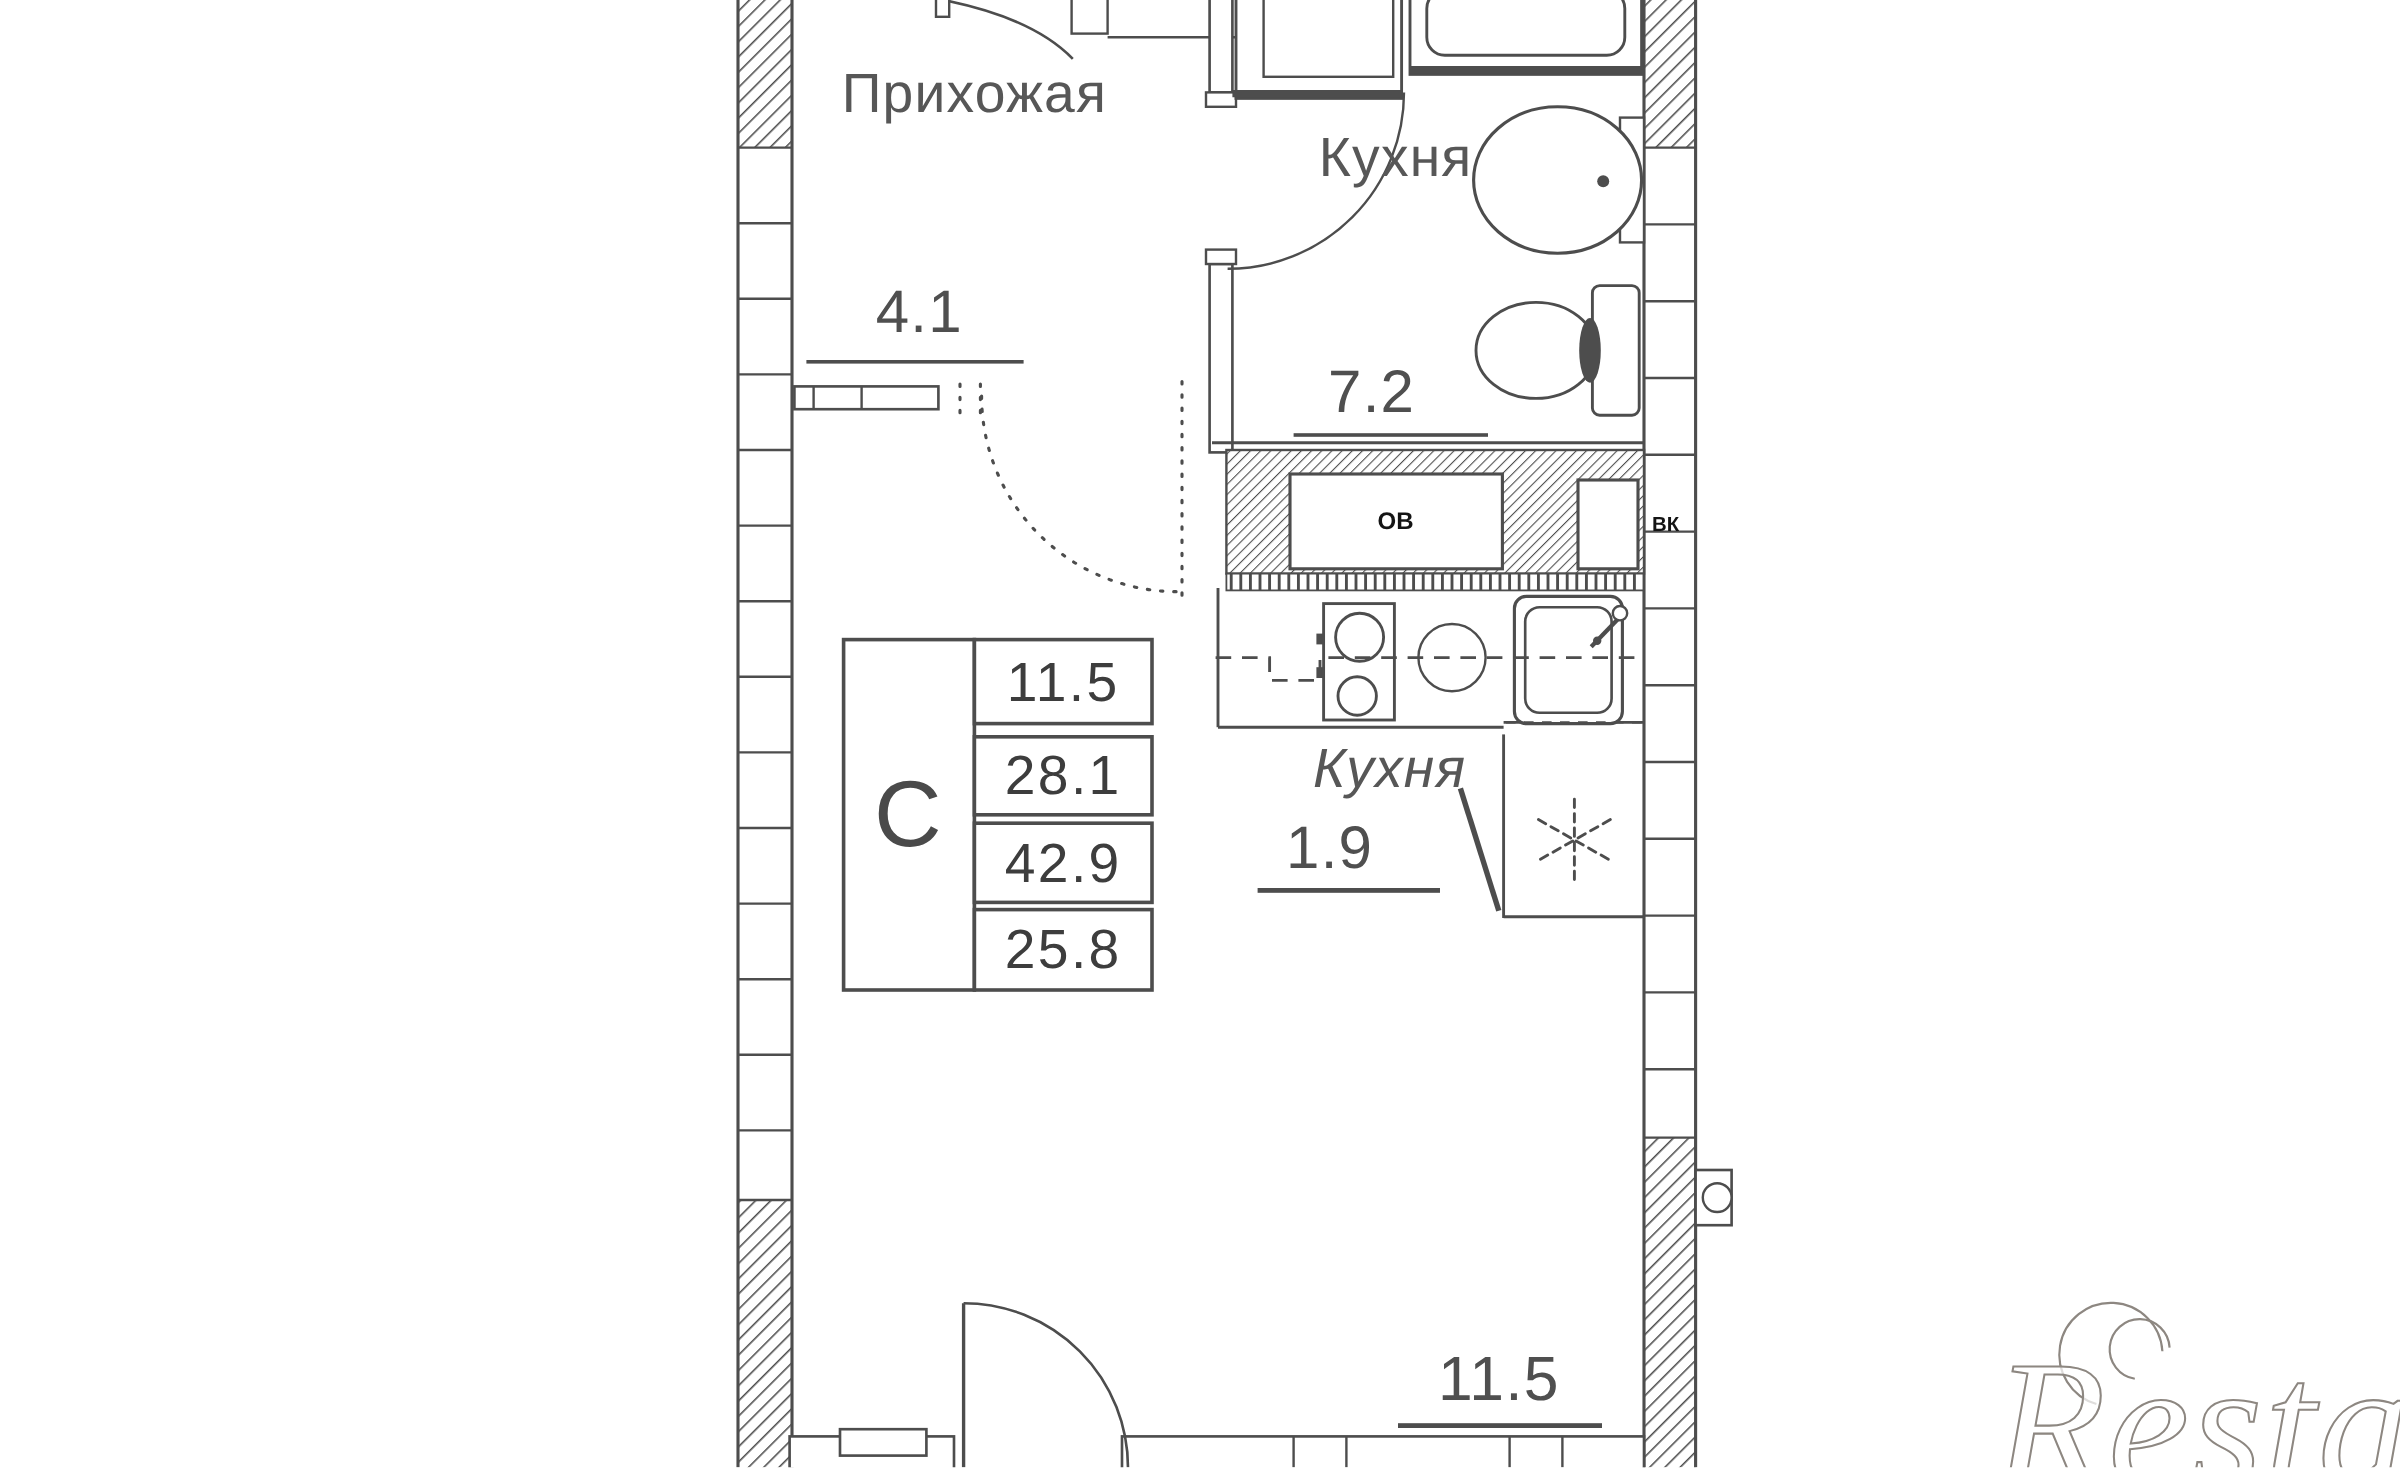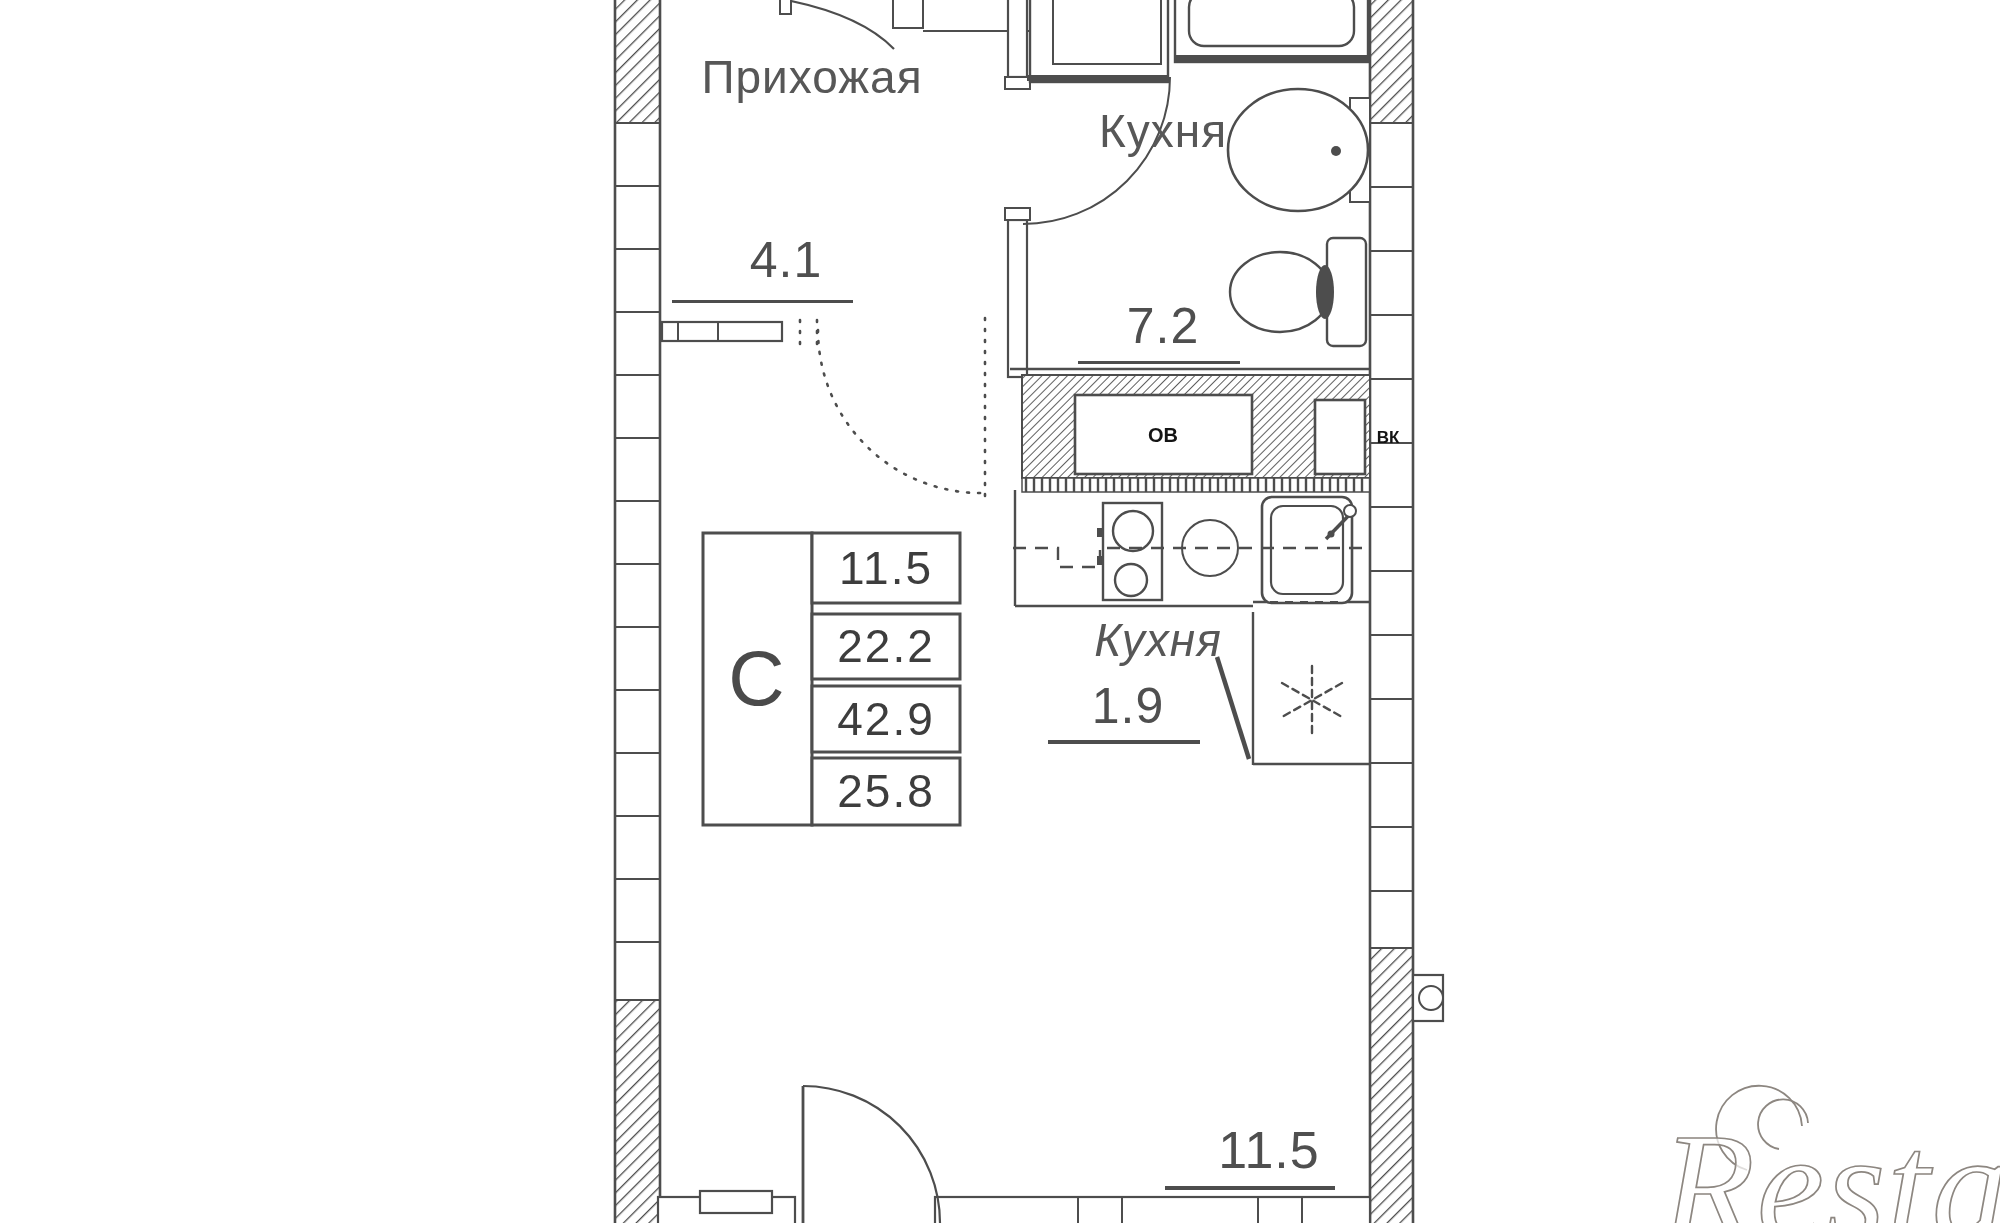--- a/index.html
+++ b/index.html
@@ -2,21 +2,21 @@
 <html><head>
 <meta charset="utf-8">
 <style>
   html,body{margin:0;padding:0;background:#ffffff;}
   #stage{position:relative;width:2000px;height:1223px;background:#ffffff;overflow:hidden;
          font-family:"Liberation Sans",sans-serif;}
   #plan-svg{position:absolute;left:0;top:0;}
   .lbl{position:absolute;color:#575757;white-space:nowrap;transform:translate(-50%,-50%);
        line-height:1;letter-spacing:1px;}
   .room-name{font-size:46px;}
-  .area-num{font-size:50px;color:#4f4f4f;margin-left:20px;}
+  .area-num{font-size:50px;color:#4f4f4f;}
   .underline{position:absolute;background:#4d4d4d;height:3px;}
   .tbl-num{font-size:46px;color:#3d3d3d;letter-spacing:2px;}
   .type-letter{font-size:78px;color:#4a4a4a;}
   .shaft-lbl{font-size:20px;font-weight:bold;color:#141414;letter-spacing:0;}
   .living{transform:translate(0,-50%);word-spacing:22px;}
   .wm{font-family:"Liberation Serif",serif;font-style:italic;}
 </style>
 </head>
 <body>
 
@@ -217,19 +217,19 @@
   <div class="lbl area-num" style="left:1143px;top:326px;">7.2</div>
   <div class="underline" style="left:1078px;top:361px;width:162px;"></div>
   <div class="lbl room-name" style="left:1158px;top:640px;font-style:italic;">Кухня</div>
   <div class="lbl area-num" style="left:1108px;top:706px;">1.9</div>
   <div class="underline" style="left:1048px;top:740px;width:152px;height:3.5px;"></div>
   <div class="lbl area-num" style="left:1249px;top:1150px;font-size:52px;">11.5</div>
   <div class="underline" style="left:1165px;top:1186px;width:170px;height:3.5px;"></div>
 
   <div class="lbl type-letter" style="left:757px;top:678px;">С</div>
   <div class="lbl tbl-num" style="left:886px;top:568px;">11.5</div>
-  <div class="lbl tbl-num" style="left:886px;top:646px;">22.2</div>
+  <div class="lbl tbl-num" style="left:886px;top:646px;">28.1</div>
   <div class="lbl tbl-num" style="left:886px;top:719px;">42.9</div>
   <div class="lbl tbl-num" style="left:886px;top:791px;">25.8</div>
 
   <div class="lbl shaft-lbl" style="left:1163px;top:435px;">ОВ</div>
   <div class="lbl shaft-lbl" style="left:1388px;top:437px;font-size:17px;">ВК</div>
 </div>
 
 </body></html>

